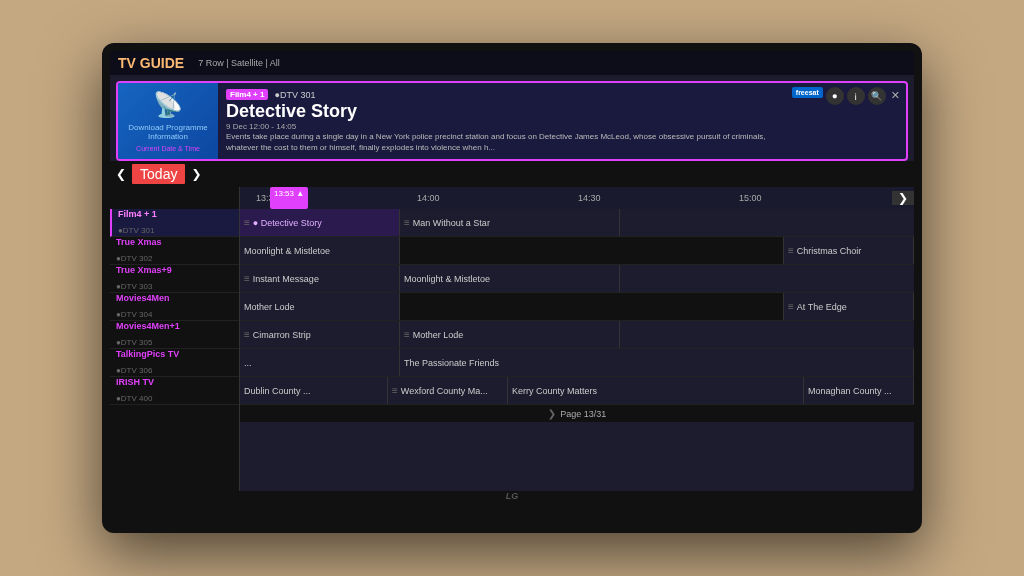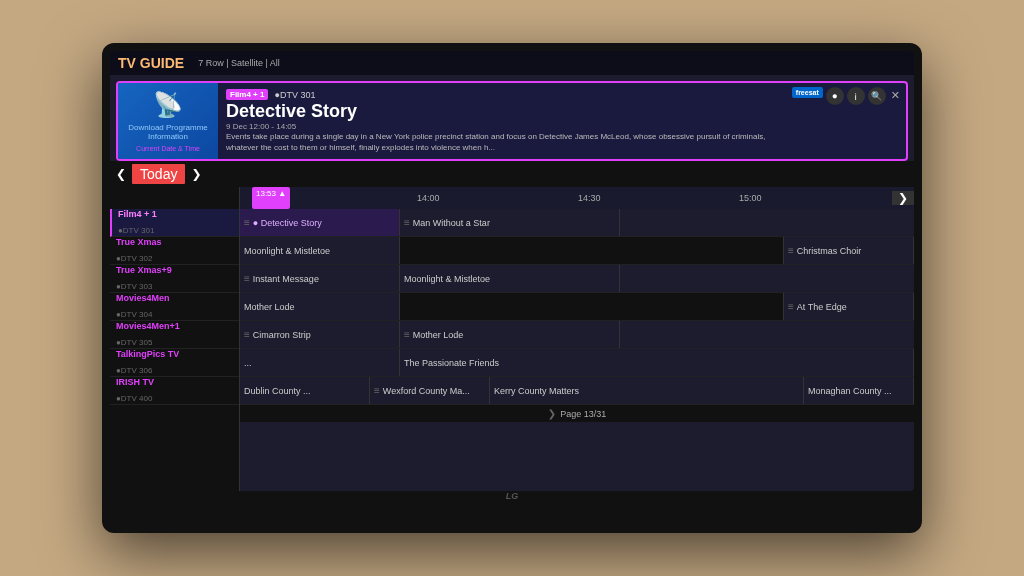--- a/index.html
+++ b/index.html
@@ -413,21 +413,21 @@
 
       <div class="date-nav">
         <span class="nav-arrow">❮</span>
         <span class="today-btn">Today</span>
         <span class="nav-arrow">❯</span>
       </div>
 
       <div class="timeline">
         <div class="timeline-channel-spacer"></div>
         <div class="timeline-times">
-          <div class="time-now-indicator" style="left:12px;">
+          <div class="time-now-indicator" style="left:30px;">
             <span>13:53</span> ▲
           </div>
           <span class="time-marker" style="padding-left:16px;">13:30</span>
           <span class="time-marker">14:00</span>
           <span class="time-marker">14:30</span>
           <span class="time-marker">15:00</span>
         </div>
         <span class="timeline-nav">❯</span>
       </div>
 
@@ -528,21 +528,21 @@
               Mother Lode
             </div>
           </div>
 
           <div class="program-row">
             <div class="program-cell" style="width:160px;">...</div>
             <div class="program-cell" style="flex:1;">The Passionate Friends</div>
           </div>
 
           <div class="program-row">
-            <div class="program-cell" style="width:130px;">Dublin County ...</div>
+            <div class="program-cell" style="width:148px;">Dublin County ...</div>
             <div class="program-cell" style="width:120px;">
               <span class="menu-icon">≡</span>
               Wexford County Ma...
             </div>
             <div class="program-cell" style="flex:1;">Kerry County Matters</div>
             <div class="program-cell" style="width:110px;">Monaghan County ...</div>
           </div>
 
           <div class="page-indicator">
             <span class="chevron">❯</span>

